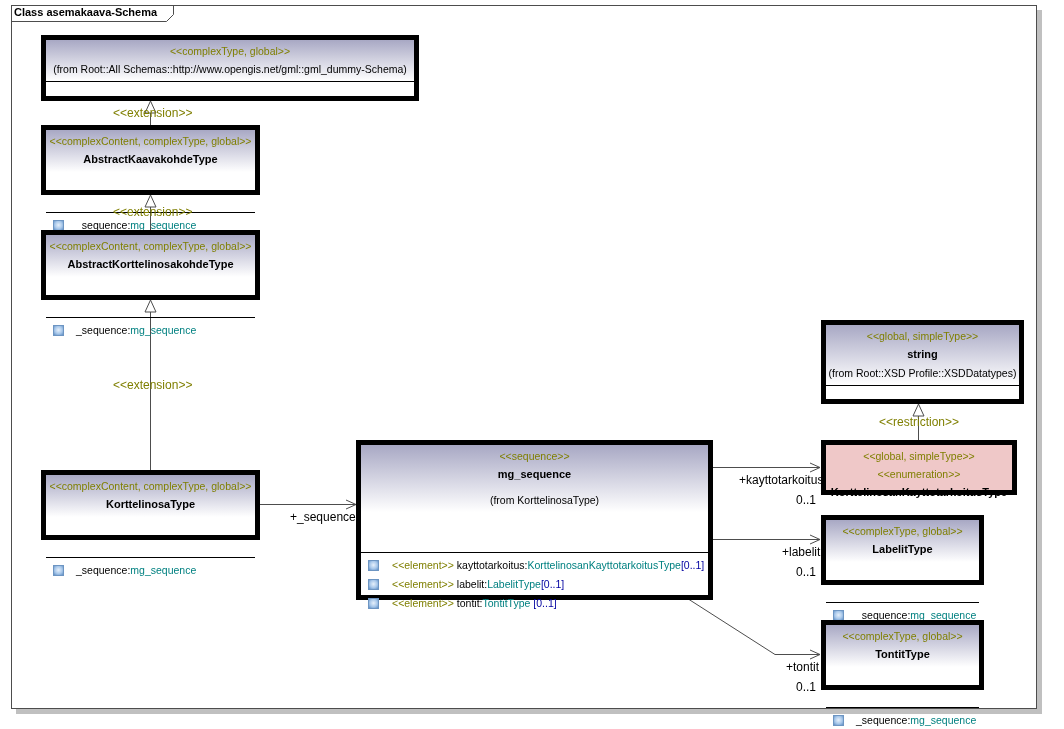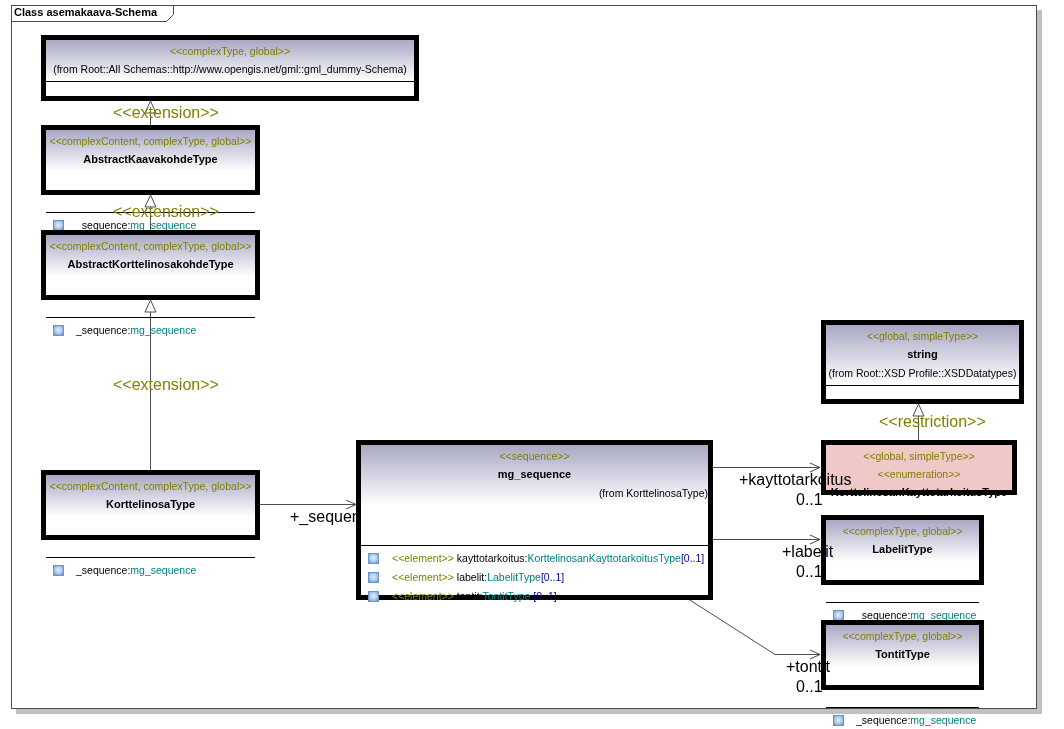--- a/index.html
+++ b/index.html
@@ -14,34 +14,34 @@
   .frame-tab-svg { position: absolute; left: 11px; top: 5px; }
 
   svg.lines { position: absolute; left: 0; top: 0; width: 1064px; height: 729px; pointer-events: none; }
 
   .cls { position: absolute; border: 5px solid #000000; box-sizing: border-box; background: #fff; }
   .cls .hdr { background: linear-gradient(#a8a8c4, #ffffff); text-align: center; padding-top: 2px; padding-bottom: 3px; }
   .cls.enum .hdr { background: #efc8c8; }
   .cls .st { color: #7f7f00; font-size: 10.5px; line-height: 18px; }
   .cls .nm { font-weight: bold; font-size: 11px; line-height: 19px; }
   .cls .from { font-size: 10.5px; line-height: 18px; }
-  .cls .from.left { text-align: right; padding-left: 20px; }
+  .cls .from.left { text-align: center; padding-left: 20px; margin-top: 7px; }
   .cls .sep { border-top: 1px solid #000; }
   .cls .body { padding: 3px 0 2px 0; margin-top: 40px; }
   .cls .empty { height: 5px; }
   .attr { position: relative; height: 19px; line-height: 19px; font-size: 10.5px; padding-left: 30px; white-space: nowrap; overflow: hidden; }
   .attr .ico { position: absolute; left: 7px; top: 4px; width: 11px; height: 11px;
                background: radial-gradient(circle at 50% 45%, #e6f0fb 0%, #a9c8ea 55%, #5f8fc6 100%);
                border: 1px solid #6d95c2; box-sizing: border-box; }
   .attr.el { padding-left: 31px; }
   .attr .kw { color: #7f7f00; }
   .attr .tp { color: #008080; }
   .attr .mul { color: #0000a0; }
 
-  .lbl { position: absolute; font-size: 16px; white-space: nowrap; line-height: 12px; }
+  .lbl { position: absolute; font-size: 12px; white-space: nowrap; line-height: 12px; }
   .lbl.ext { color: #7f7f00; background: transparent; }
 </style>
 </head>
 <body>
 
 <div class="frame-shadow"></div>
 <div class="frame"></div>
 <svg class="frame-tab-svg" width="170" height="17">
   <path d="M0.5 16.5 L155.5 16.5 L162.5 9.5 L162.5 0.5" fill="none" stroke="#4d4d4d" stroke-width="1"></path>
 </svg>

